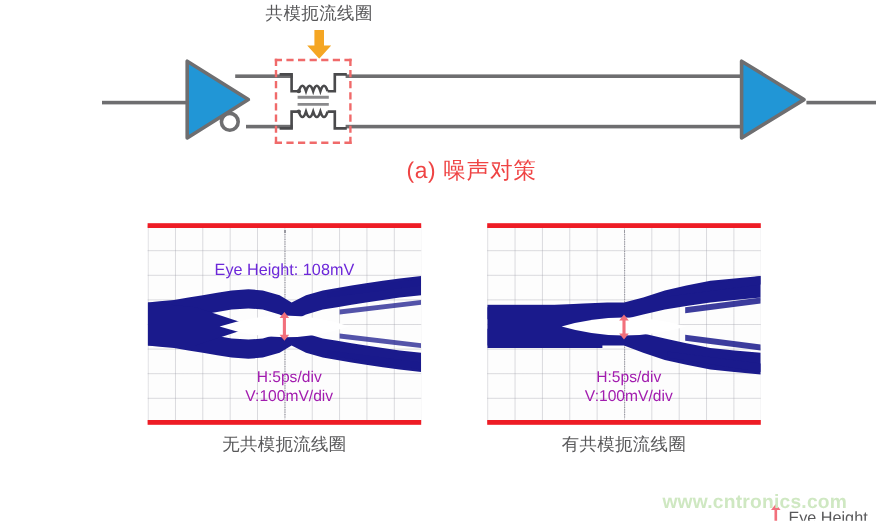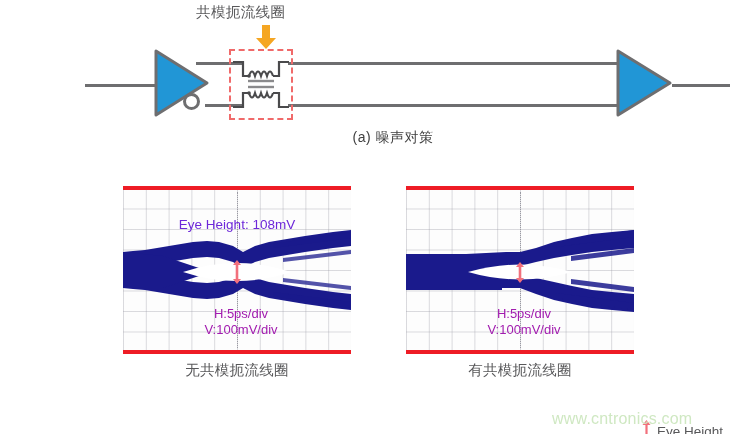--- a/index.html
+++ b/index.html
@@ -20,21 +20,21 @@
     position:absolute;left:2px;top:27px;width:160px;
     font-size:15.5px;line-height:20px;color:#4b4b4d;
     text-align:center;white-space:pre;
   }
   .usb-label .l1{display:block;letter-spacing:.1px;}
   .usb-label .l2{display:block;letter-spacing:.1px;}
 
   .choke-title{
     position:absolute;left:196px;top:3px;width:140px;
     font-size:14.5px;line-height:18px;color:#58585a;
-    letter-spacing:.4px;
+    text-align:center;letter-spacing:.4px;
   }
   .arrow-down{position:absolute;left:255px;top:25px;width:22px;height:24px;}
 
   
   .wire{position:absolute;background:#6e6e70;height:3px;}
   .wire-in{left:85px;top:84px;width:75px;}
   .wire-top-a{left:196px;top:62px;width:48px;}
   .wire-top-b{left:288px;top:62px;width:330px;}
   .wire-bot-a{left:205px;top:104px;width:39px;}
   .wire-bot-b{left:288px;top:104px;width:330px;}
@@ -52,21 +52,21 @@
   }
 
   .choke-box{
     position:absolute;left:229px;top:49px;width:64px;height:71px;
     border:2px dashed #f06a6a;box-sizing:border-box;
   }
   .choke-sym{position:absolute;left:231px;top:51px;width:60px;height:67px;}
 
   .cap-a{
     position:absolute;left:0;top:129px;width:736px;
-    text-align:center;font-size:14px;color:#404040;letter-spacing:.5px;
+    text-align:center;font-size:19px;color:#ef4444;letter-spacing:.5px;
     padding-left:50px;box-sizing:border-box;
   }
 
   
   .sec-b{position:absolute;left:0;top:162px;width:736px;height:272px;}
 
   .panel{position:absolute;top:26px;width:228px;height:164px;}
   .panel.left{left:123px;}
   .panel.right{left:406px;}
 
@@ -108,21 +108,21 @@
 
   .eh-legend{
     position:absolute;left:641px;top:258px;
     display:flex;align-items:center;gap:5px;
     font-size:13.5px;color:#58585a;
   }
   .eh-legend .txt{white-space:nowrap;}
 
   .watermark{
     position:absolute;left:552px;top:410px;
-    font-size:16px;color:#cfe8c2;letter-spacing:.2px;
+    font-size:16px;color:#cfe8c2;letter-spacing:.2px;font-weight:bold;
   }
 </style>
 </head>
 <body>
 
 <div class="root">
 
   <div class="sec-a">
 
 

